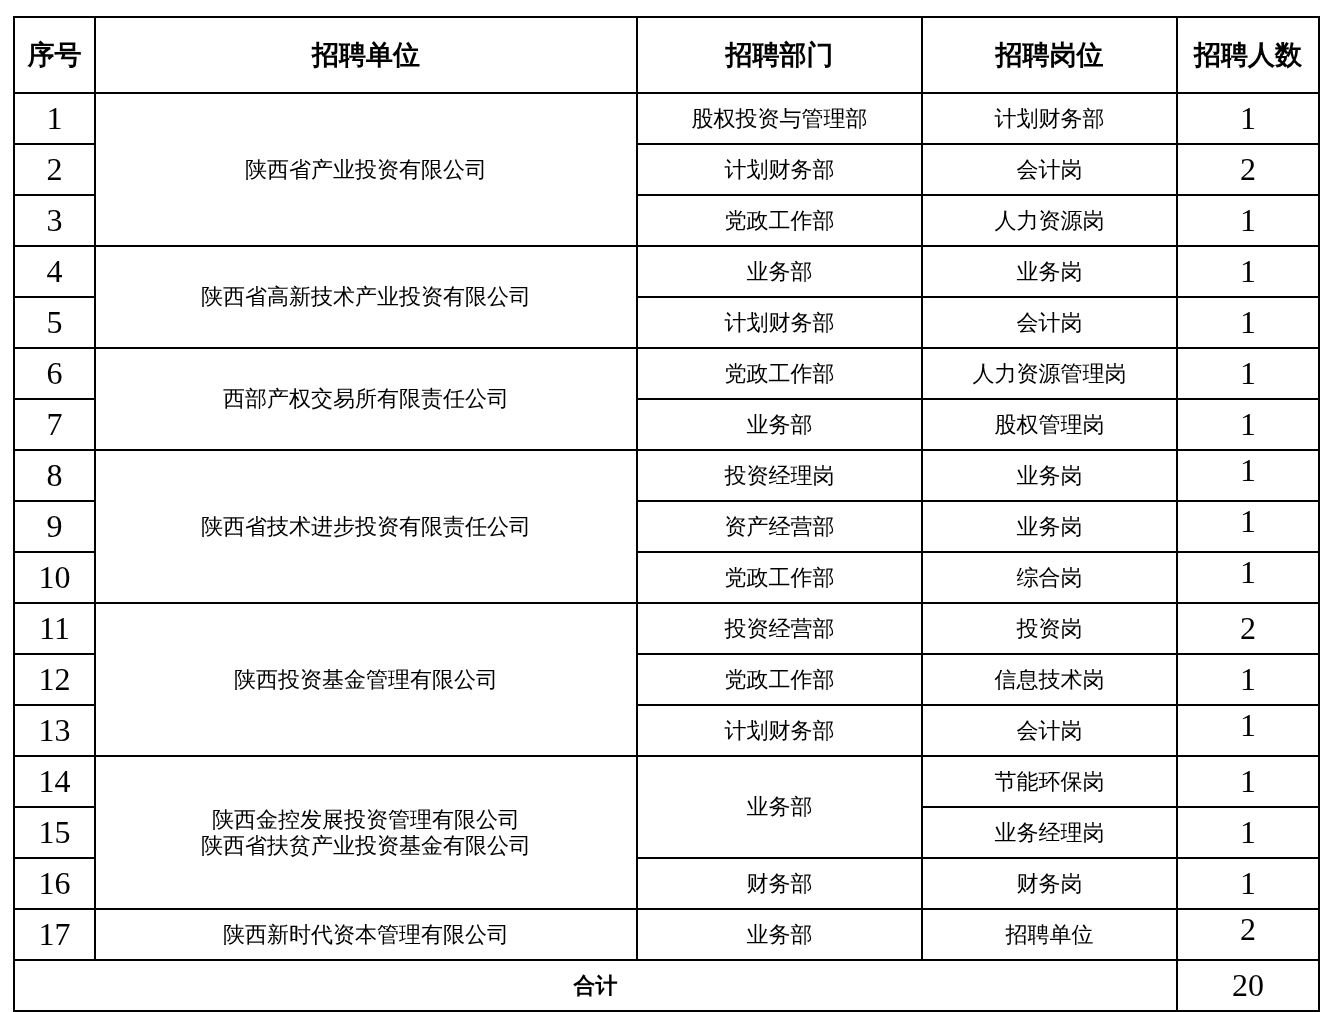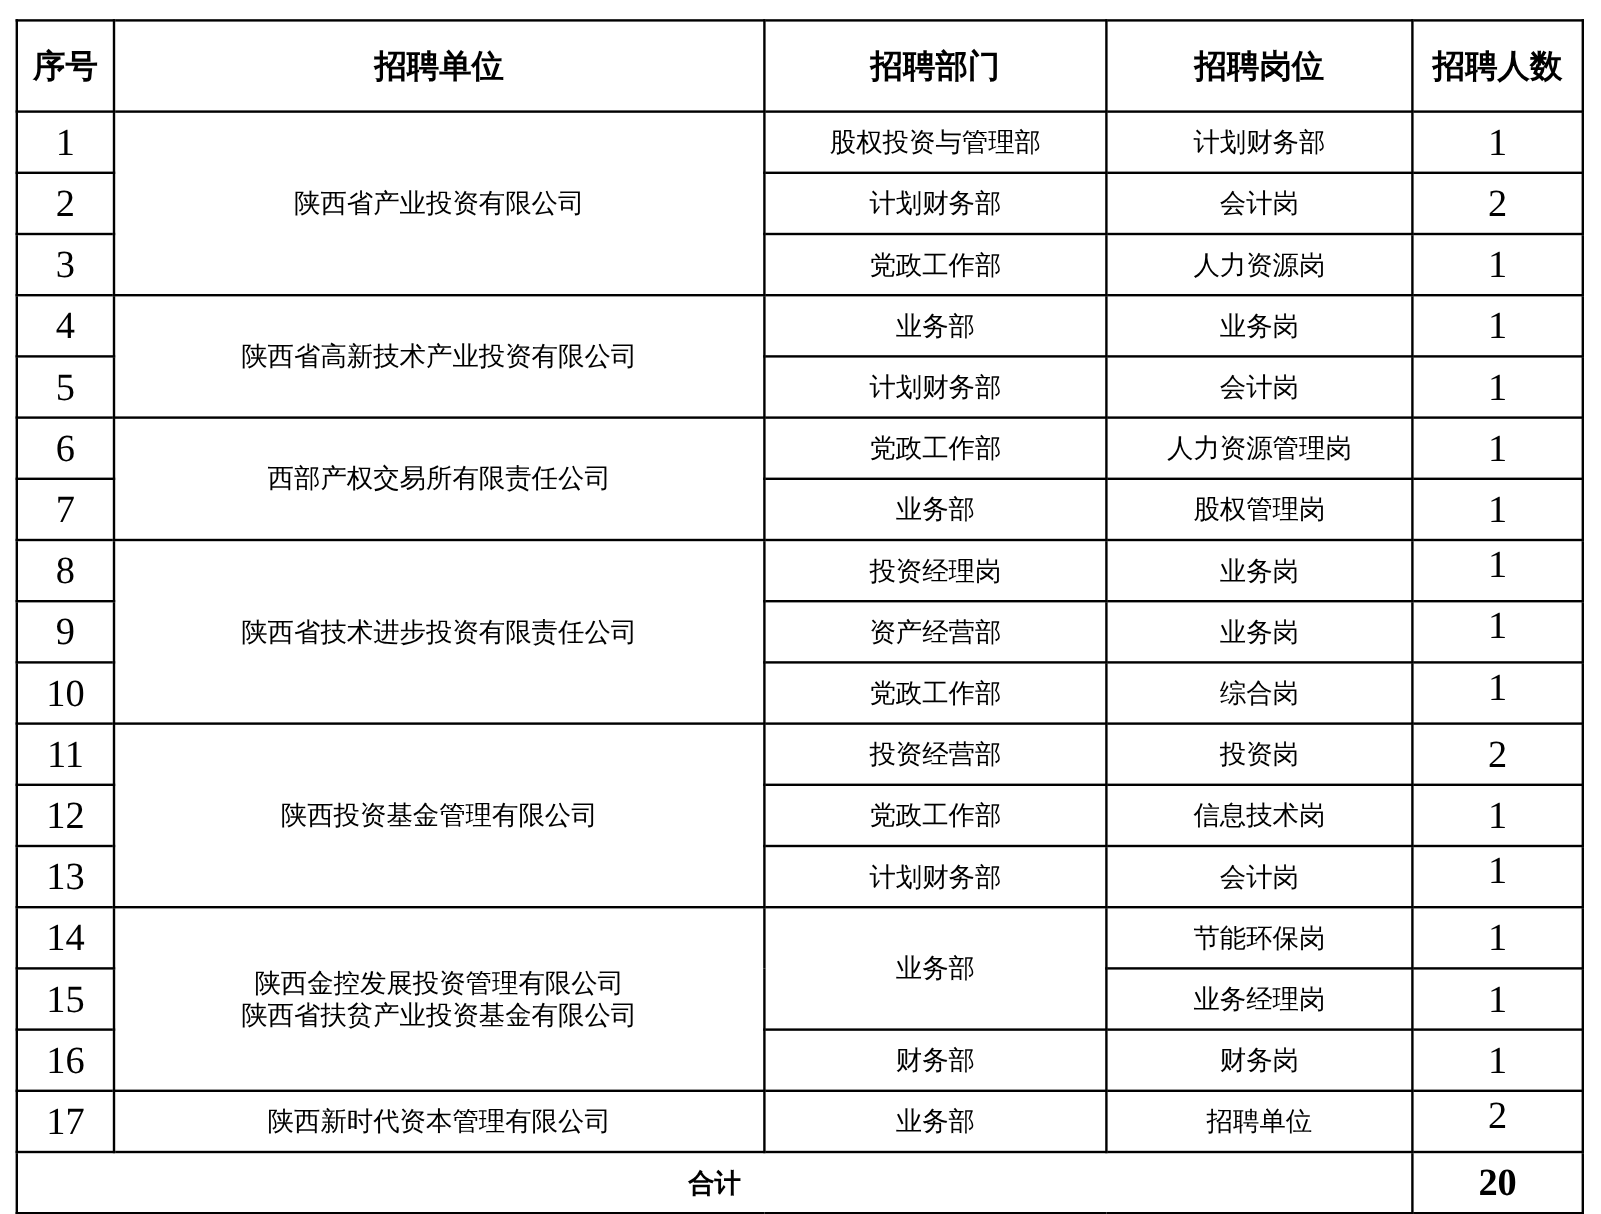--- a/index.html
+++ b/index.html
@@ -27,21 +27,21 @@
   tbody tr { height:51px; }
   td.cjk  { font-size:22px; }
   td.unit { font-size:22px; line-height:26px; }
   td.num  { font-size:32px; font-family:"Liberation Serif","DejaVu Serif",serif; }
   td.num .raised { position:relative; top:-5px; display:inline-block; }
   tr.total-row { height:51px; }
   td.total-label {
     font-family:"Liberation Sans","DejaVu Sans",sans-serif;
     font-weight:bold; font-size:22px;
   }
-  td.total-val { font-size:32px; font-weight:bold; }
+  td.total-val { font-size:32px; font-weight:normal; }
 </style>
 </head>
 <body>
 
 <table class="recruit">
   <colgroup>
     <col style="width:81px">
     <col style="width:542px">
     <col style="width:285px">
     <col style="width:255px">

